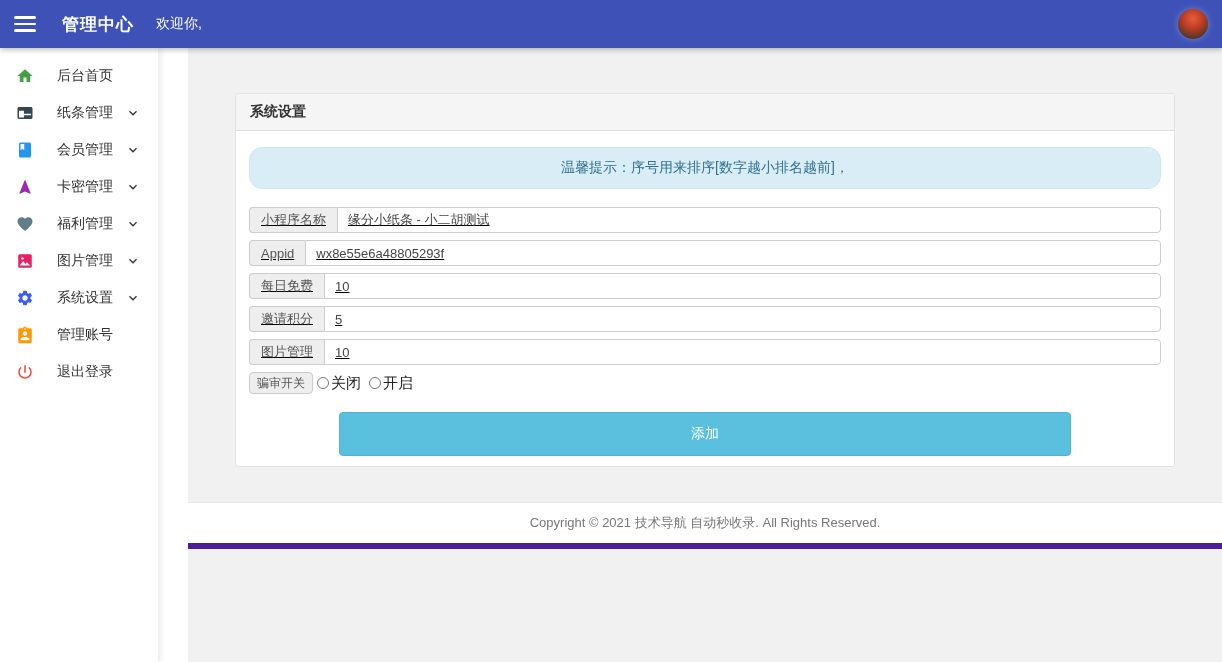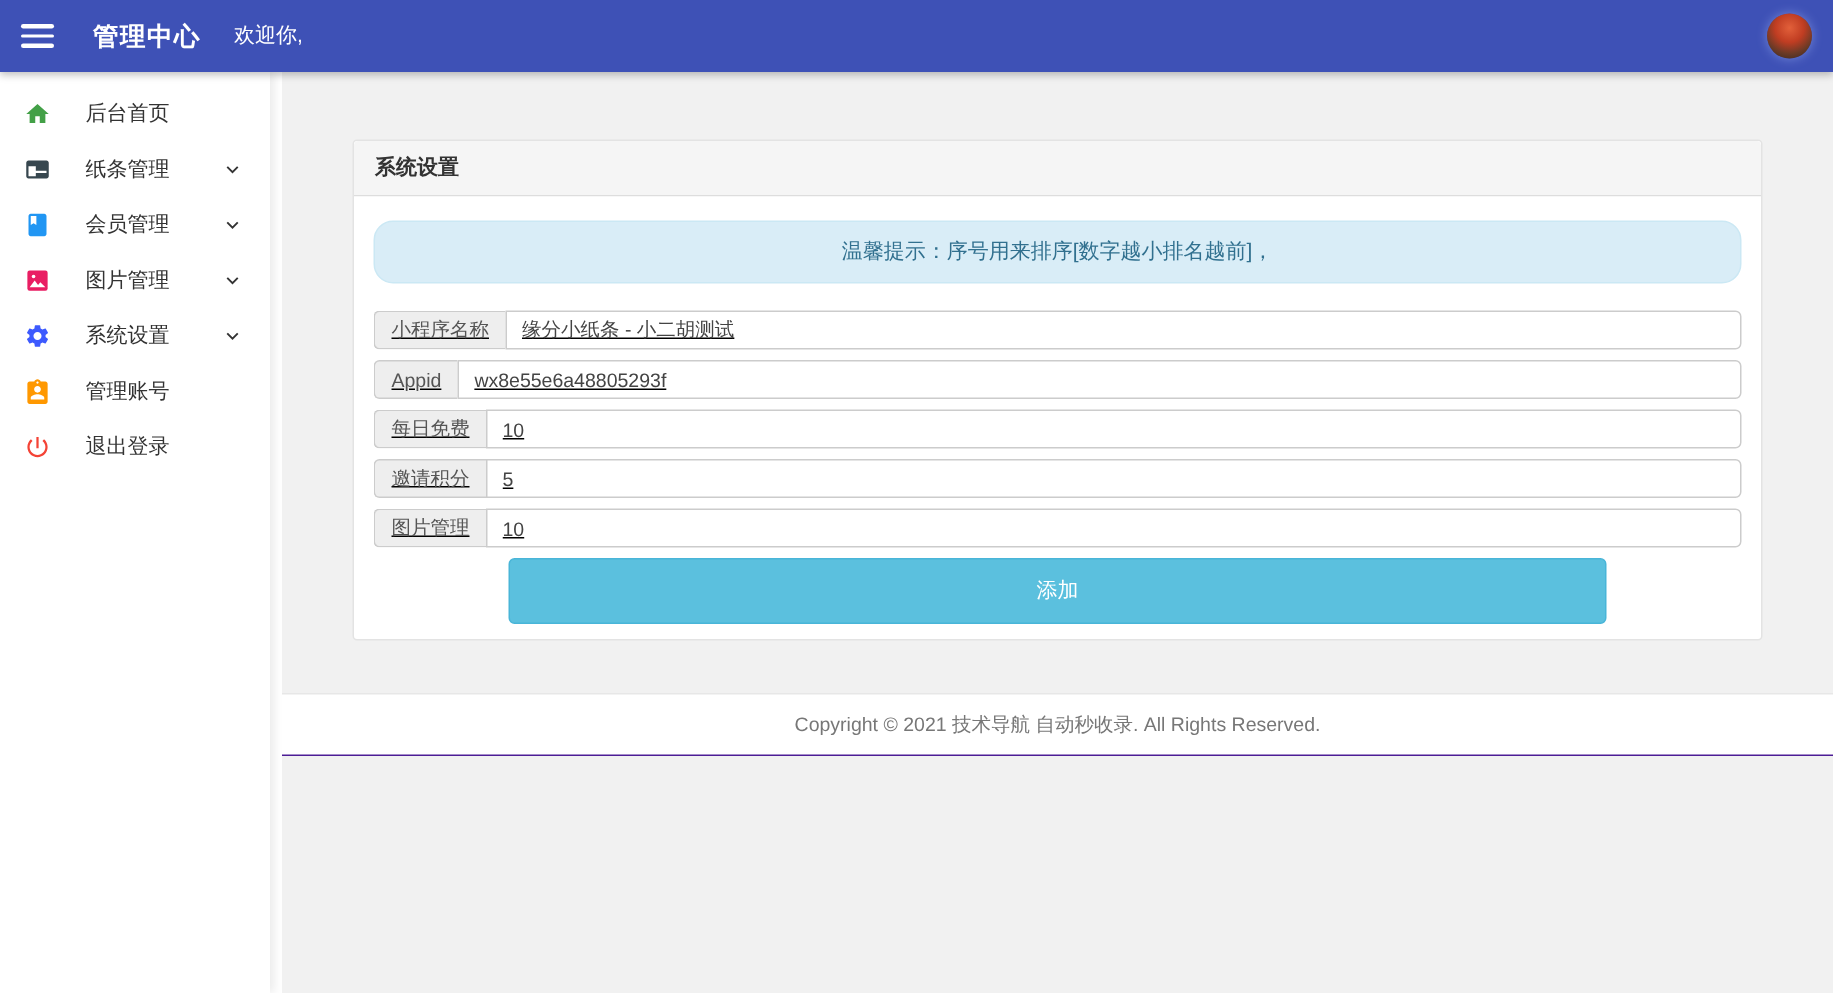--- a/index.html
+++ b/index.html
@@ -26,21 +26,21 @@
   .avatar {
     margin-left: auto; margin-right: 14px;
     width: 30px; height: 30px; border-radius: 50%;
     background: radial-gradient(circle at 50% 32%, #e2603a 0%, #c03d22 38%, #6a3a26 68%, #2f2620 100%);
     box-shadow: 0 0 7px rgba(180,200,255,.45);
     cursor: pointer;
   }
 
   
   .sidebar {
-    position: absolute; top: 48px; left: 0; bottom: 0; width: 180px;
+    position: absolute; top: 48px; left: 0; bottom: 0; width: 158px;
     background: #fff; z-index: 10;
     box-shadow: 3px 0 6px rgba(0,0,0,.08);
     padding-top: 9px;
   }
   .side-item {
     display: flex; align-items: center;
     height: 37px; padding: 0 18px 0 16px;
     cursor: pointer;
   }
   .side-icon { width: 18px; height: 18px; margin-right: 23px; flex: 0 0 18px; }
@@ -129,21 +129,21 @@
     font-size: 14px;
     font-family: inherit;
     height: 44px;
     cursor: pointer;
   }
 
   .footer-band {
     margin-top: 35px;
     background: #fff;
     border-top: 1px solid #e7e7e7;
-    border-bottom: 1px solid #4c1d95;
+    border-bottom: 6px solid #4c1d95;
     text-align: center;
     padding: 11px 0;
     font-size: 13px;
     color: #777;
   }
 </style>
 </head>
 <body>
 
 <div class="topbar">
@@ -189,21 +189,47 @@
         </svg>
     </span>
     <span class="side-label">会员管理</span>
     <span class="chev">
       <svg viewBox="0 0 24 24">
           <path d="M6 9l6 6 6-6" fill="none" stroke="#333" stroke-width="2.2"></path>
         </svg>
     </span>
   </div>
 
-
+  <div class="side-item">
+    <span class="side-icon">
+      <svg viewBox="0 0 24 24">
+          <path fill="#9c27b0" d="M12 2L4.5 20.29l.71.71L12 18l6.79 3 .71-.71z"></path>
+        </svg>
+    </span>
+    <span class="side-label">卡密管理</span>
+    <span class="chev">
+      <svg viewBox="0 0 24 24">
+          <path d="M6 9l6 6 6-6" fill="none" stroke="#333" stroke-width="2.2"></path>
+        </svg>
+    </span>
+  </div>
+
+  <div class="side-item">
+    <span class="side-icon">
+      <svg viewBox="0 0 24 24">
+          <path fill="#607d8b" d="M12 21.35l-1.45-1.32C5.4 15.36 2 12.28 2 8.5 2 5.42 4.42 3 7.5 3c1.74 0 3.41.81 4.5 2.09C13.09 3.81 14.76 3 16.5 3 19.58 3 22 5.42 22 8.5c0 3.78-3.4 6.86-8.55 11.54L12 21.35z"></path>
+        </svg>
+    </span>
+    <span class="side-label">福利管理</span>
+    <span class="chev">
+      <svg viewBox="0 0 24 24">
+          <path d="M6 9l6 6 6-6" fill="none" stroke="#333" stroke-width="2.2"></path>
+        </svg>
+    </span>
+  </div>
 
   <div class="side-item">
     <span class="side-icon">
       <svg viewBox="0 0 24 24">
         <rect x="3" y="3" width="18" height="18" rx="2" fill="#e91e63"></rect>
         <path fill="#fff" d="M5 18l4.5-6 3 4 2-2.5L19 18z"></path>
         <circle cx="8.5" cy="8.5" r="1.6" fill="#fff"></circle>
       </svg>
     </span>
     <span class="side-label">图片管理</span>
@@ -275,20 +301,31 @@
       <div class="input-group">
         <span class="addon">邀请积分</span>
         <input class="field-input" type="text" value="5" style="">
       </div>
 
       <div class="input-group">
         <span class="addon">图片管理</span>
         <input class="field-input" type="text" value="10" style="">
       </div>
 
+      <div class="radio-row">
+        <span class="radio-addon">骗审开关</span>
+        <label class="radio-option">
+          <input type="radio" name="audit-switch" style="">
+          <span>关闭</span>
+        </label>
+        <label class="radio-option">
+          <input type="radio" name="audit-switch" style="">
+          <span>开启</span>
+        </label>
+      </div>
 
       <button class="submit-btn">添加</button>
 
     </div>
   </div>
 
   <div class="footer-band">
     <span>Copyright © 2021 技术导航 自动秒收录. All Rights Reserved.</span>
   </div>
 

